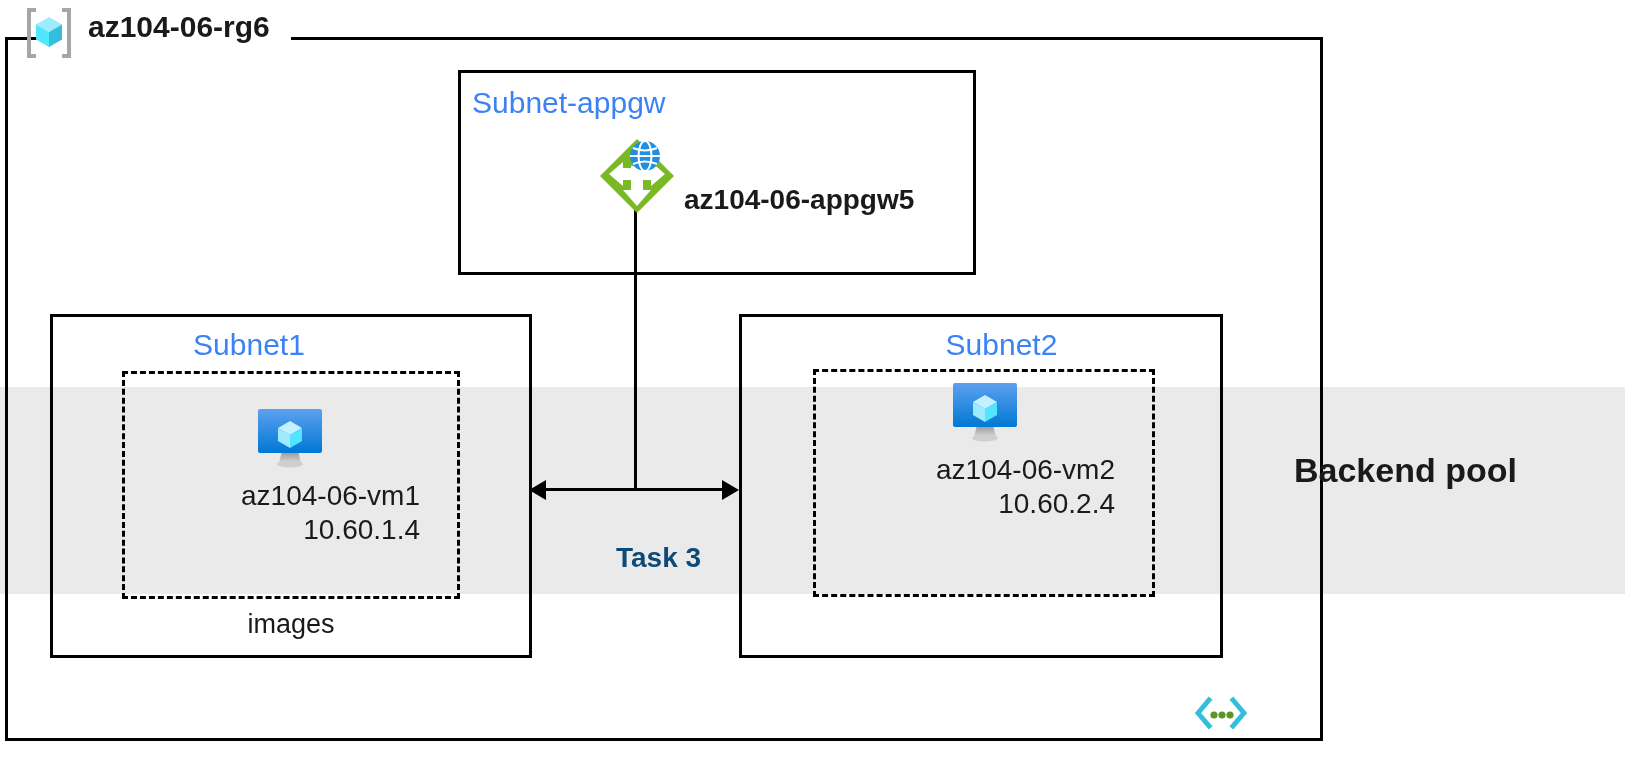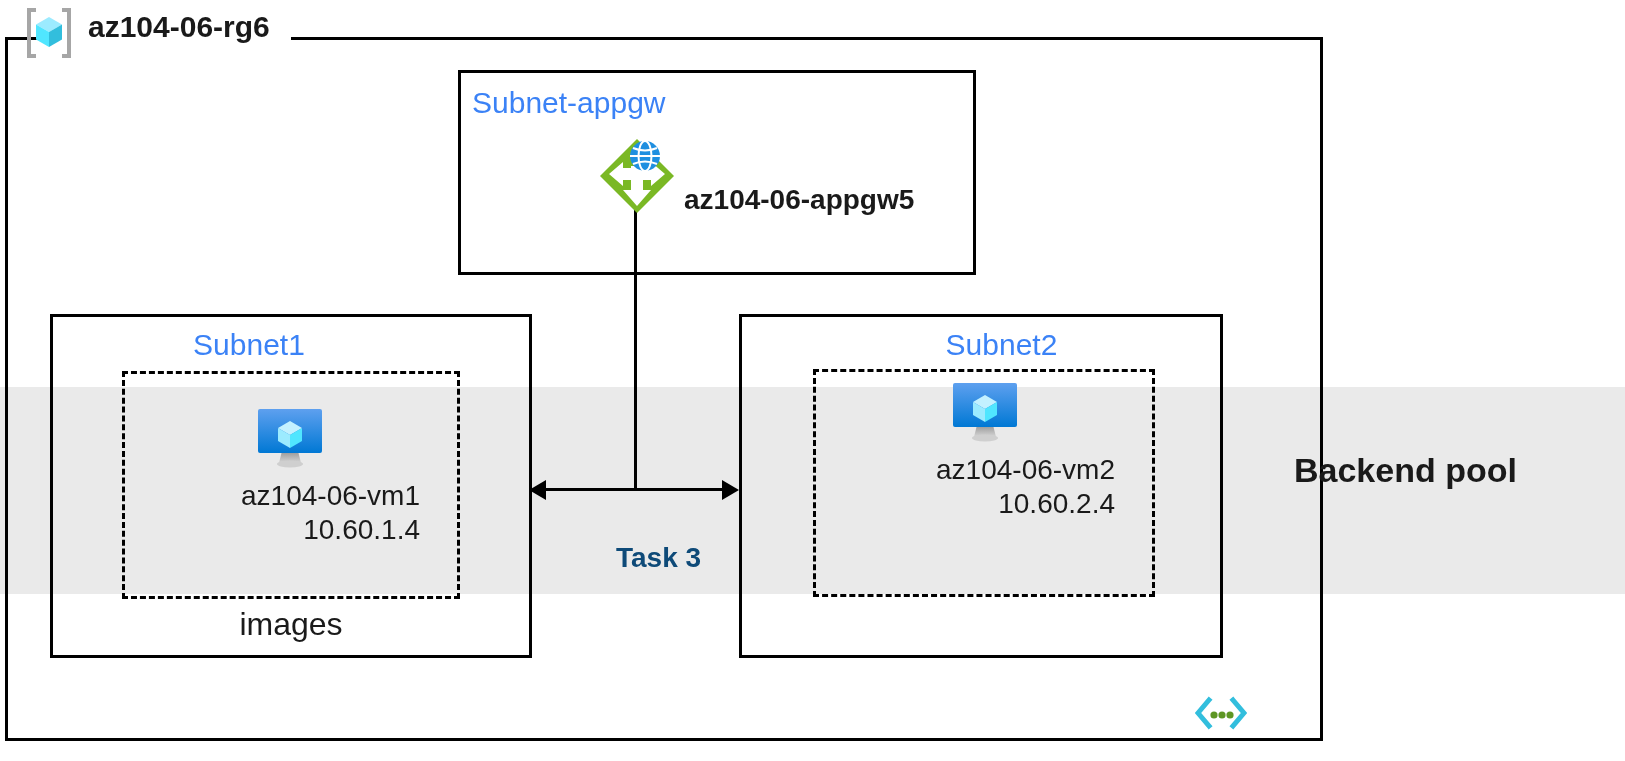--- a/index.html
+++ b/index.html
@@ -125,21 +125,21 @@
   .dashed-box {
     border: 3px dashed #000000;
     background: transparent;
     z-index: 5;
   }
   .dashed1 { left: 122px; top: 371px; width: 338px; height: 228px; }
   .dashed2 { left: 813px; top: 369px; width: 342px; height: 228px; }
 
   .sub-caption {
     position: absolute;
-    font-size: 32px;
+    font-size: 27px;
     line-height: 32px;
     color: #1a1a1a;
     text-align: center;
     white-space: nowrap;
     z-index: 6;
   }
   .caption1 { left: 122px; top: 608px; width: 338px; }
   .caption2 { left: 813px; top: 613px; width: 342px; }
 
   

